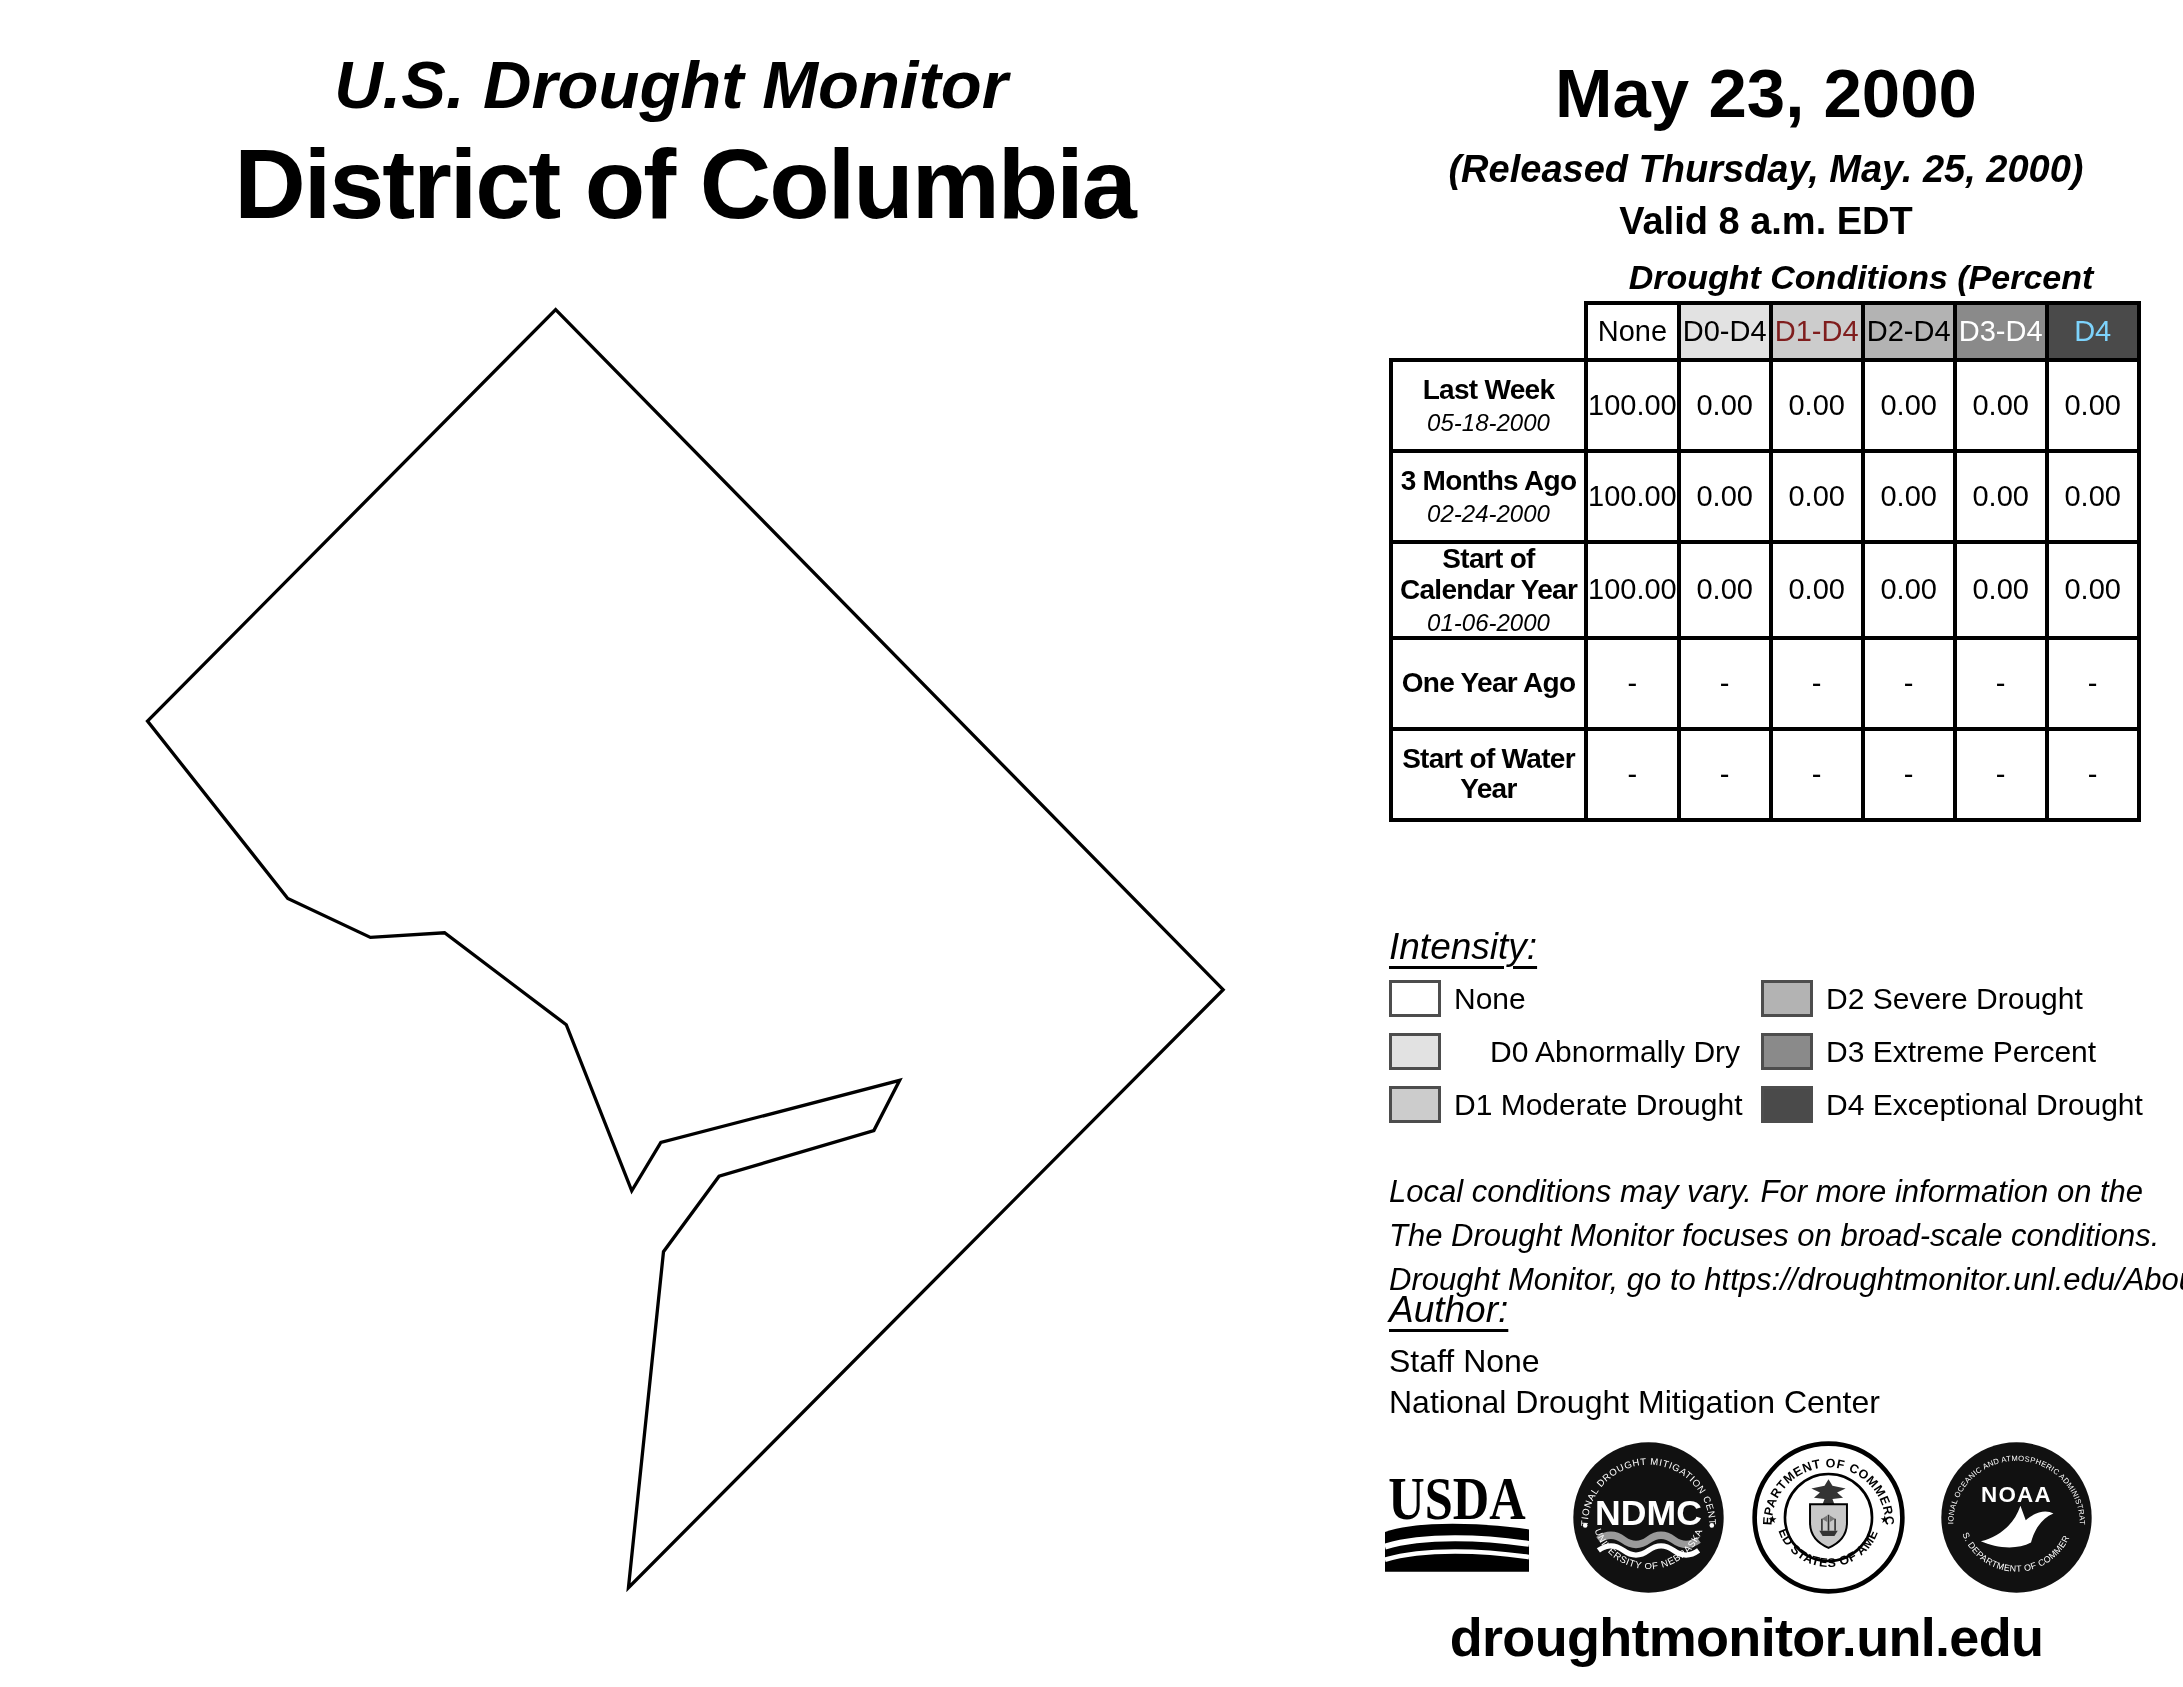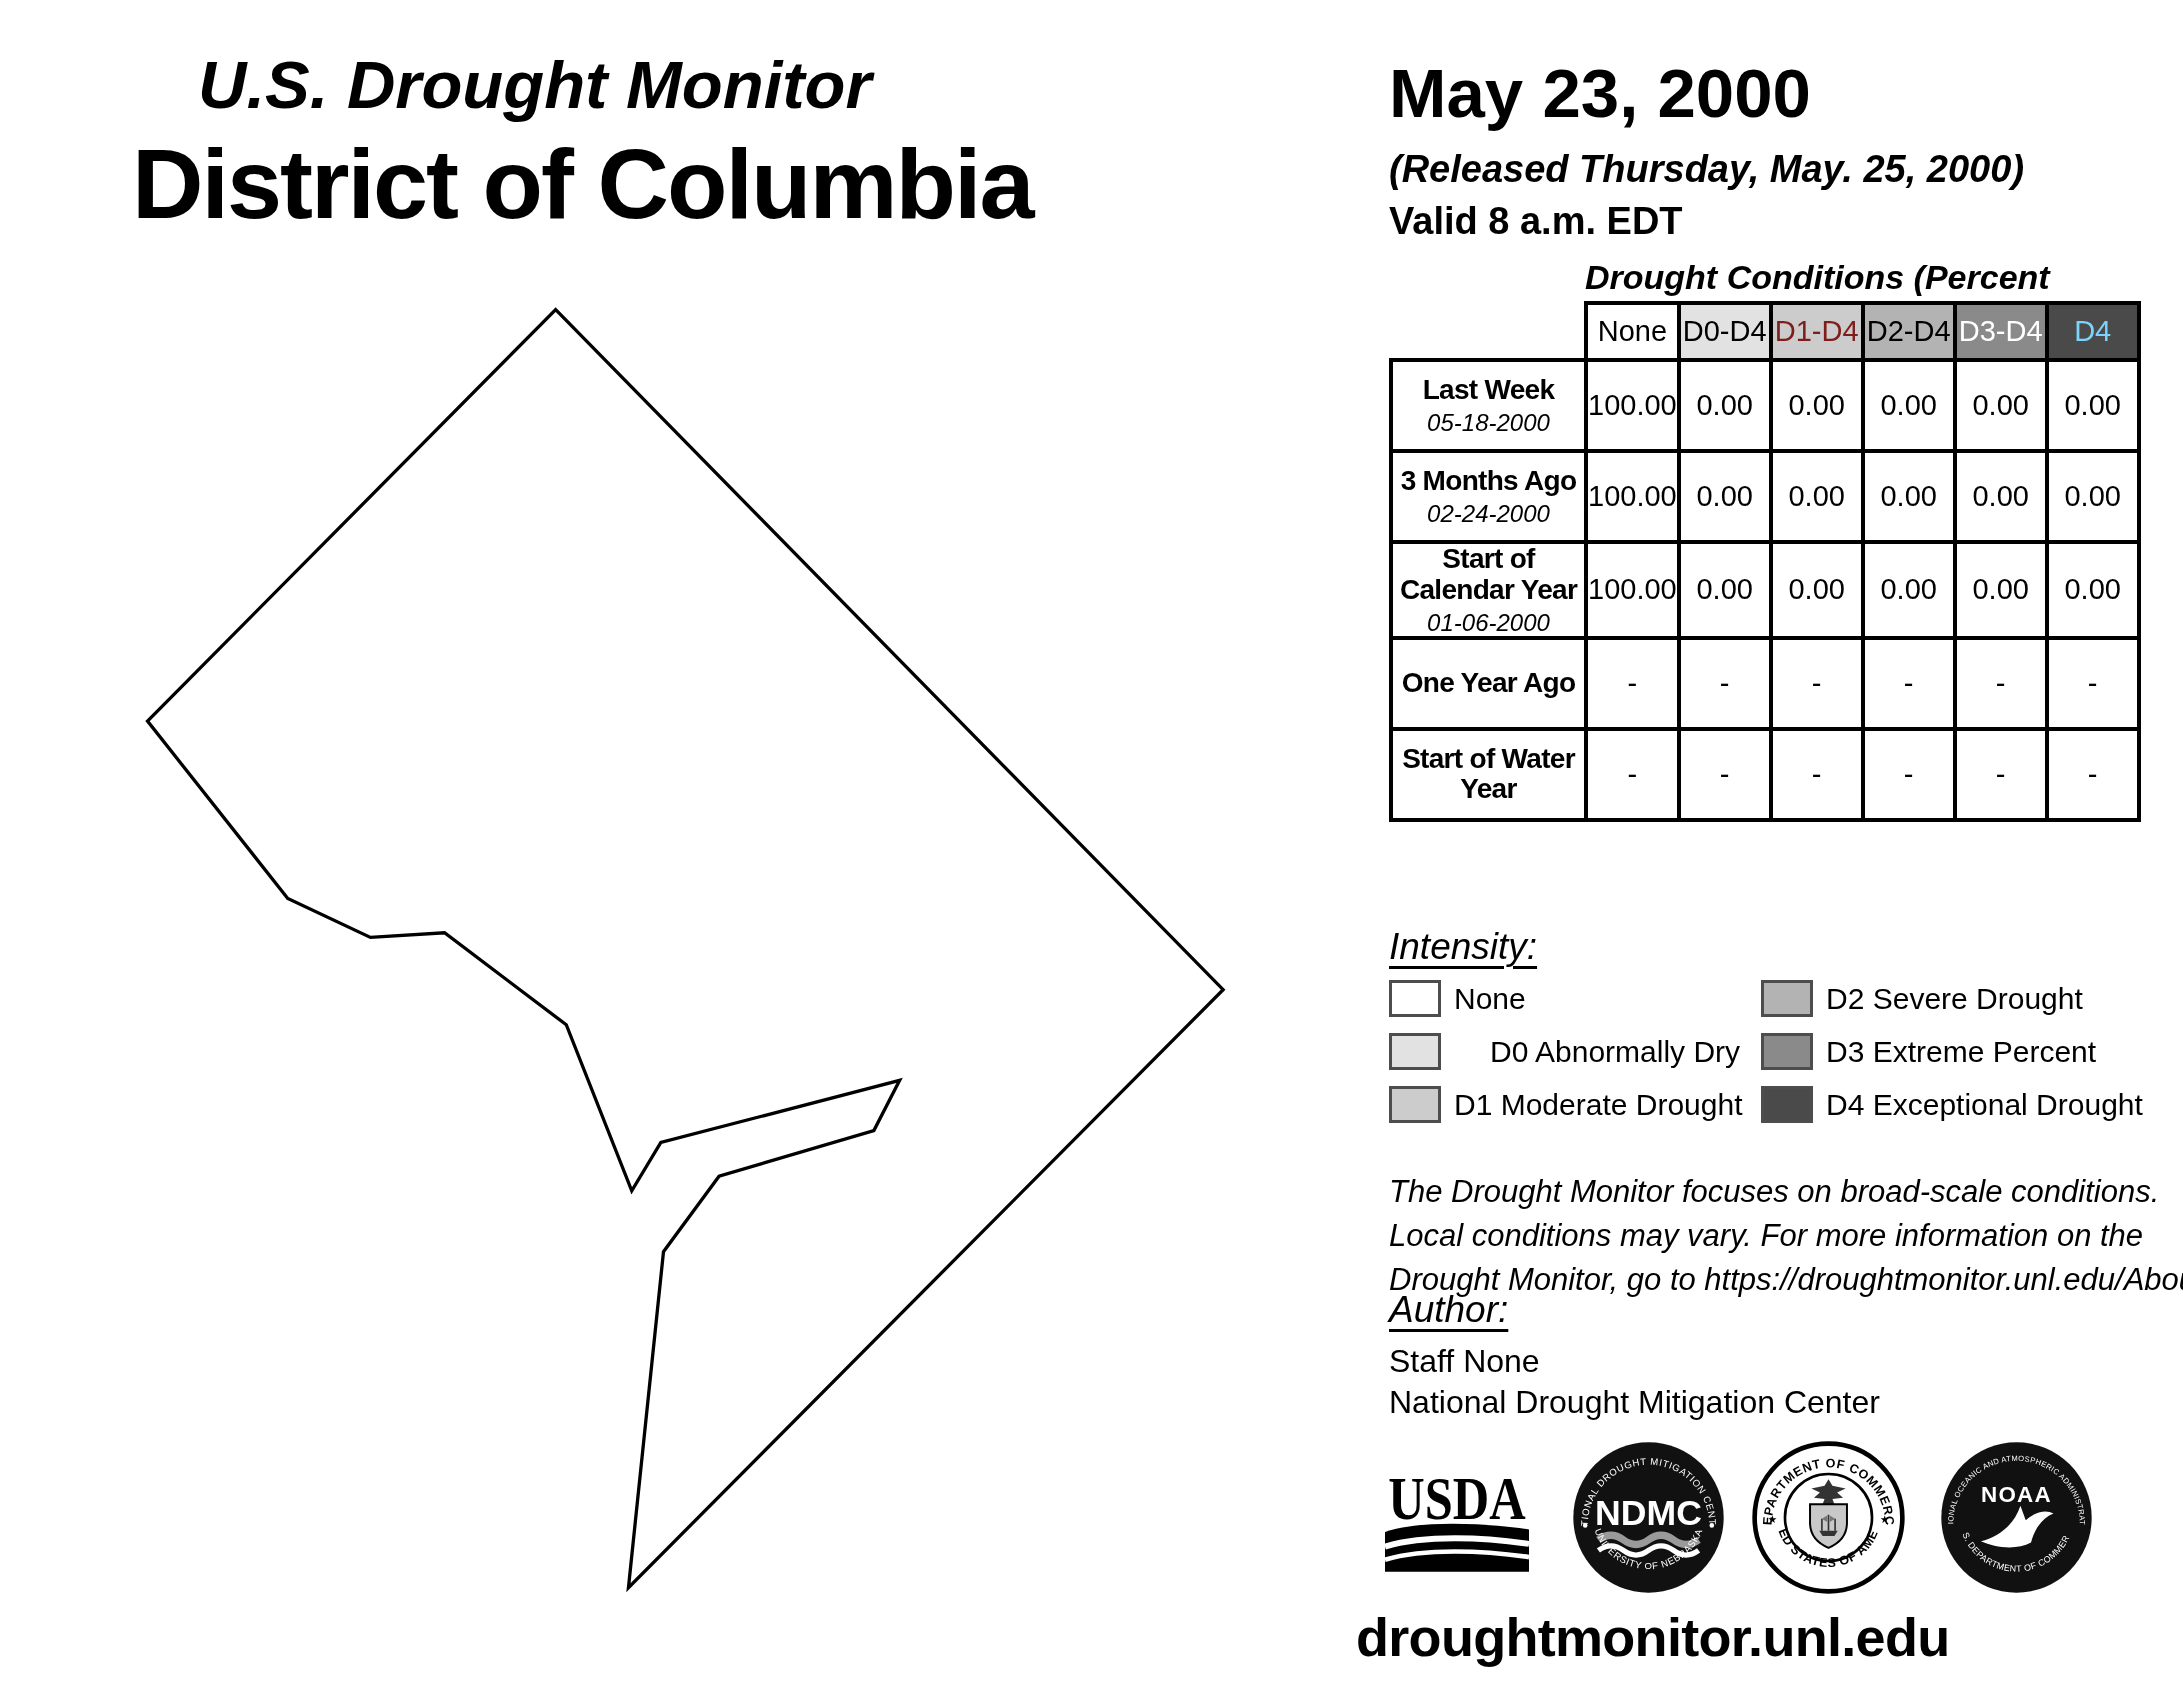--- a/index.html
+++ b/index.html
@@ -1,18 +1,18 @@
 <!DOCTYPE html>
 <html style="font-size:10.6px"><head>
 <meta charset="utf-8">
 <style>
   html,body{margin:0;padding:0;background:#fff;}
   body{width:2183px;height:1687px;position:relative;font-family:"Liberation Sans",sans-serif;color:#000;}
   .abs{position:absolute;}
-  .ctr{text-align:left;}
+  .ctr{text-align:center;}
 
   .monitor-title{left:198px;top:46px;width:946px;font-size:67px;font-weight:700;font-style:italic;}
   .region-title{left:132px;top:127px;width:1105px;font-size:99px;font-weight:700;letter-spacing:-2px;}
 
   .date-line{left:1389px;top:54px;width:754px;font-size:69px;font-weight:700;}
   .released-line{left:1389px;top:148px;width:754px;font-size:38px;font-weight:700;font-style:italic;}
   .valid-line{left:1389px;top:200px;width:754px;font-size:38px;font-weight:700;}
 
   .table-title{left:1585px;top:258px;width:552px;font-size:34px;font-style:italic;font-weight:600;}
 
@@ -156,22 +156,22 @@
 <div class="abs swatch" style="left: 1761px; top: 980px; background-color: rgb(179, 179, 179);"></div>
 <div class="abs leg-label" style="left:1826px;top:980px;">D2 Severe Drought</div>
 
 <div class="abs swatch" style="left: 1761px; top: 1033px; background-color: rgb(138, 138, 138);"></div>
 <div class="abs leg-label" style="left:1826px;top:1033px;">D3 Extreme Percent</div>
 
 <div class="abs swatch" style="left: 1761px; top: 1086px; background-color: rgb(74, 74, 74);"></div>
 <div class="abs leg-label" style="left:1826px;top:1086px;">D4 Exceptional Drought</div>
 
 <div class="abs disclaimer">
+  <div>Local conditions may vary. For more information on the</div>
   <div>The Drought Monitor focuses on broad-scale conditions.</div>
-  <div>Local conditions may vary. For more information on the</div>
   <div>Drought Monitor, go to https://droughtmonitor.unl.edu/About.aspx</div>
 </div>
 
 <div class="abs author-title">Author:</div>
 <div class="abs author-name">Staff None</div>
 <div class="abs author-org">National Drought Mitigation Center</div>
 
 <svg class="logo" style="left:1385px;top:1463px;" width="144" height="109" viewBox="0 0 218 164">
   <text x="109" y="84" text-anchor="middle" font-family="Liberation Serif, serif" font-weight="bold" font-size="92" textLength="208" lengthAdjust="spacingAndGlyphs" fill="#000">USDA</text>
   <path d="M0,104 C 50,86 150,90 218,100 L218,164 L0,164 Z" fill="#000"></path>

